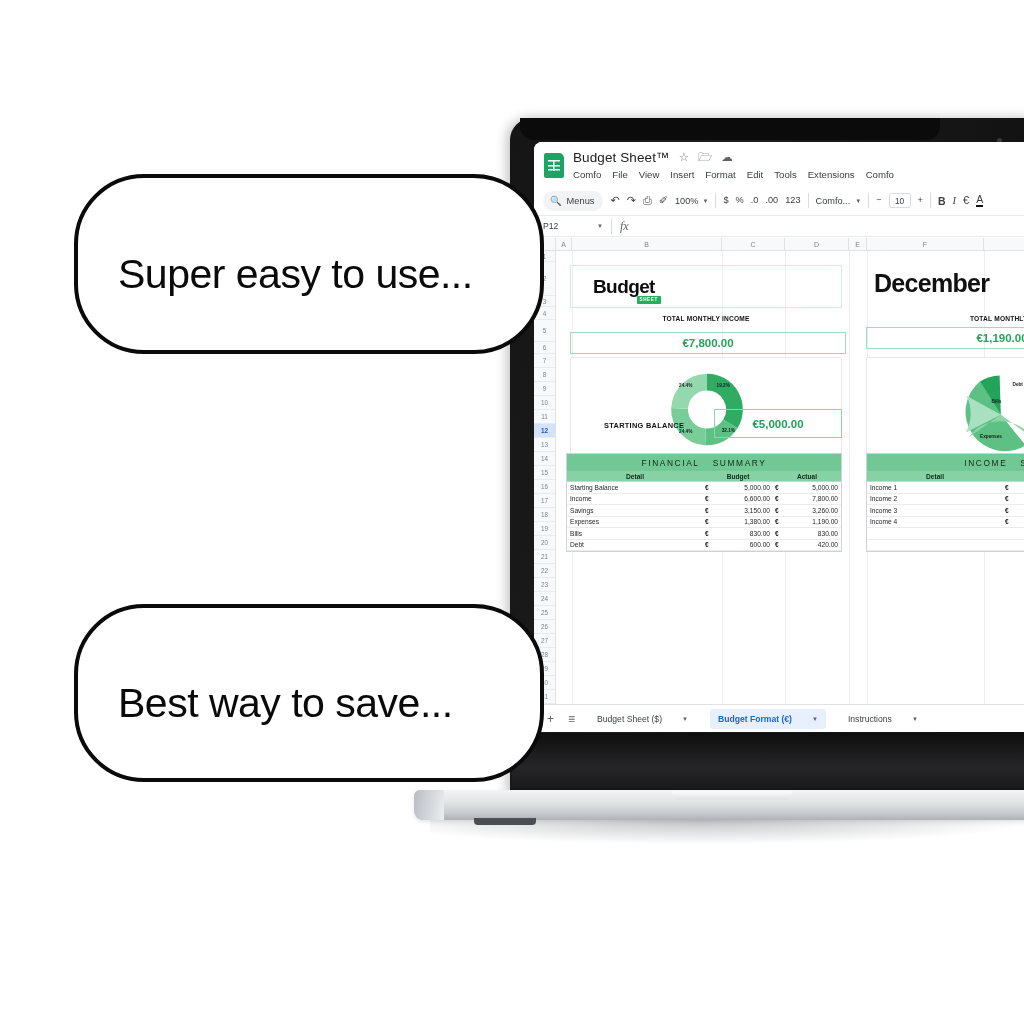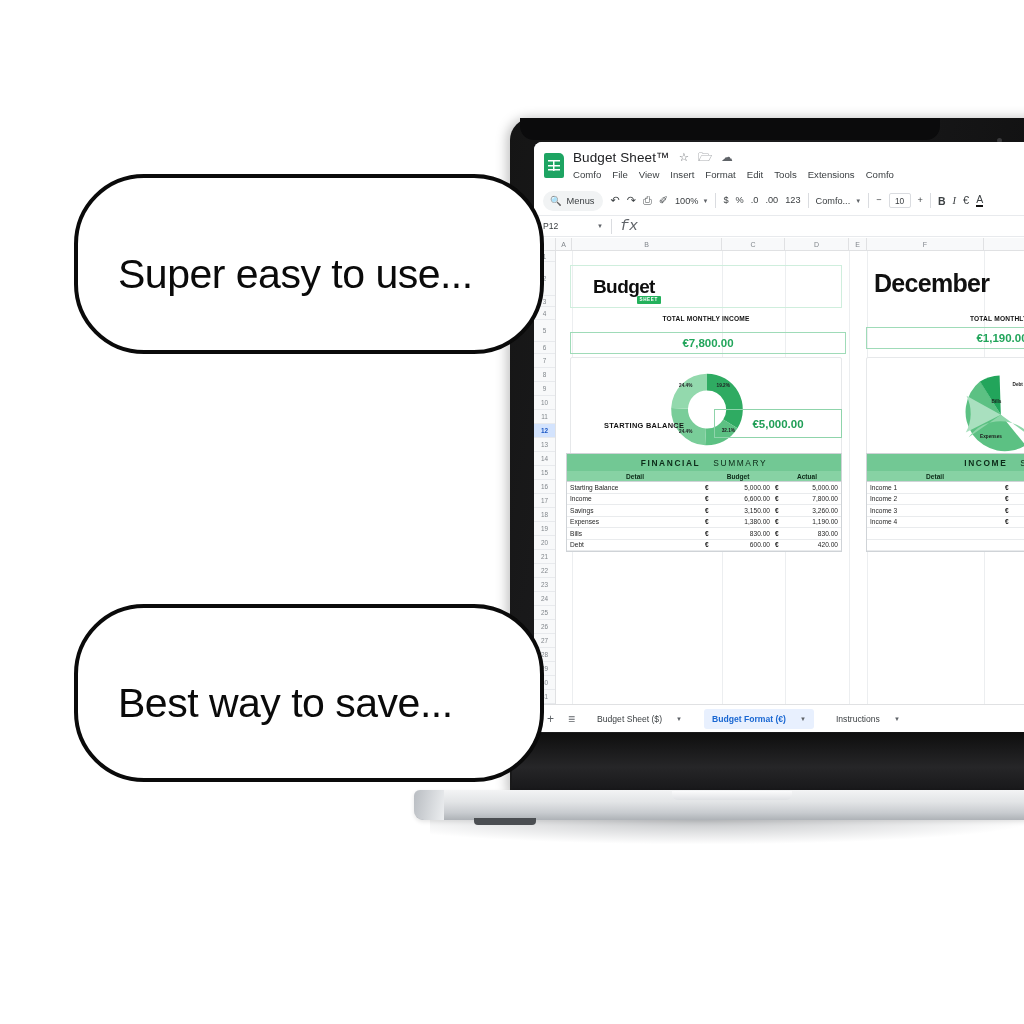--- a/index.html
+++ b/index.html
@@ -157,21 +157,21 @@
   }
   .bold-i { font-size:10.5px; font-weight:700; color:#3c4043; }
   .ital-i { font-size:10.5px; font-style:italic; color:#3c4043; font-family:"Liberation Serif",serif; }
   .underA { font-size:10.5px; color:#3c4043; border-bottom:2.4px solid #111; line-height:1; }
 
   .gs-formulabar {
     display:flex; align-items:center; height:21px; padding:0 9px;
     border-bottom:1px solid #e8eaed; gap:8px;
   }
   .namebox { width:46px; font-size:8.6px; color:#3c4043; }
-  .fx { font-size:15px; color:#5f6368; font-style:italic; font-family:Liberation Mono, monospace;text-align:right; }
+  .fx { font-size:12px; color:#5f6368; font-style:italic; font-family:Liberation Serif, serif;text-align:right; }
 
   
   #grid-wrap { position:absolute; left:0; top:96px; right:0; bottom:28px; overflow:hidden; }
   .colhead { display:flex; height:13px; background:#f8f9fa; border-bottom:1px solid #e0e1e3; }
   .ch-corner { width:22px; border-right:1px solid #e0e1e3; background:#f8f9fa; }
   .ch { border-right:1px solid #e0e1e3; font-size:7px; color:#80868b; display:flex; align-items:center; justify-content:center; }
   .gridbody { display:flex; height:100%; }
   .rowhead { width:22px; background:#f8f9fa; border-right:1px solid #e0e1e3; flex:none; }
   .rh {
     border-bottom:1px solid #e8eaed; font-size:6.4px; color:#80868b;
@@ -209,38 +209,38 @@
   .balance-box {
     position:absolute; border:1px solid #8fd4ab; display:flex; align-items:center; justify-content:center;
     font-size:11.5px; font-weight:700; color:#1f9e56;
   }
 
   .tbl { position:absolute; border:1px solid #cfd3d7; background:#fff; }
   .tbl-title {
     height:17px; background:#72c894; display:flex; align-items:center; justify-content:center;
     font-size:8.4px; letter-spacing:1.6px; color:#0c2a18;
   }
-  .tbl-title b { font-weight:700; letter-spacing:1.6px; }
+  .tbl-title b { font-weight:400; letter-spacing:1.6px; }
   .tbl-title span.light { font-weight:400; margin-left:13px; }
   .tbl-head { display:flex; height:11px; background:#87d2a4; border-bottom:1px solid #cfd3d7; }
   .tbl-head > div { font-size:6.6px; font-weight:700; color:#0c2a18; display:flex; align-items:center; justify-content:center; }
   .tbl-row { display:flex; height:11.5px; border-bottom:1px solid #e9ebed; }
   .tbl-row > div { font-size:6.6px; color:#1f1f1f; display:flex; align-items:center; }
   .c-detail { padding-left:3px; }
   .c-cur { width:11px; justify-content:flex-start; font-weight:700; padding-left:2px; }
   .c-val { justify-content:flex-end; padding-right:3px; }
 
   
   #sheettabs {
     position:absolute; left:0; right:0; bottom:0; height:28px;
     border-top:1px solid #e0e1e3; background:#fff;
     display:flex; align-items:center; gap:14px; padding-left:13px;
   }
   .st-icon { font-size:12px; color:#5f6368; line-height:1; }
-  .stab { display:flex; align-items:center; gap:14px; font-size:8.6px; color:#3c4043; padding:5px 8px; border-radius:3px; white-space:nowrap;justify-content:space-between; }
+  .stab { display:flex; align-items:center; gap:20px; font-size:8.6px; color:#3c4043; padding:5px 8px; border-radius:3px; white-space:nowrap;justify-content:space-between; }
   .stab.active { background:#e8f0fe; color:#1967d2; font-weight:700; }
   .stab .caret { font-size:6px; }
 </style>
 </head>
 <body>
 
 <div id="stage">
 
   <div class="bubble" id="bubble-1">
     <span class="bubble-text">Super easy to use...</span>

